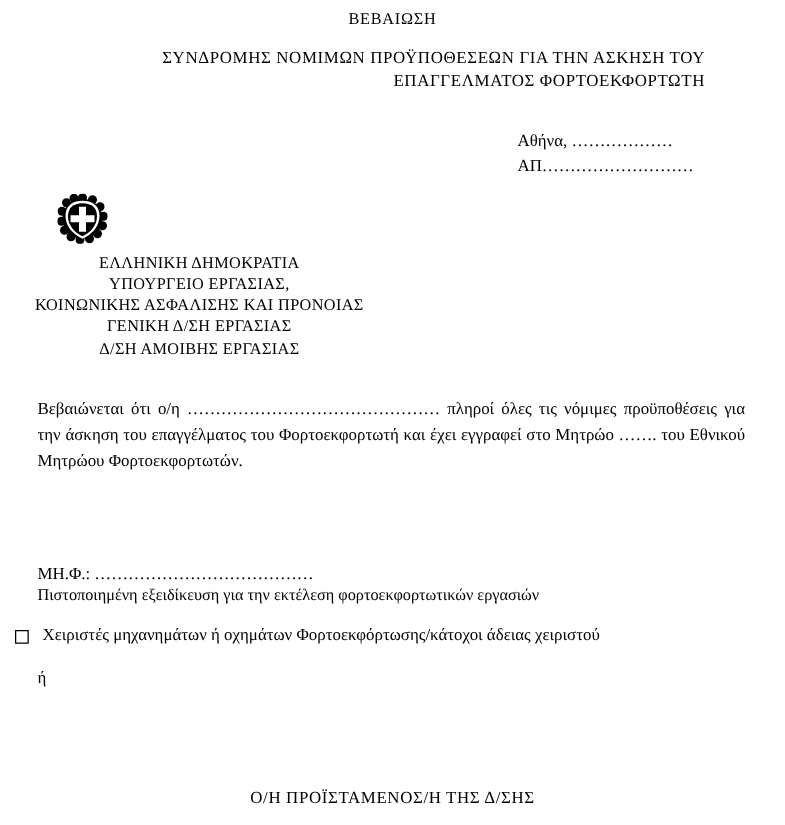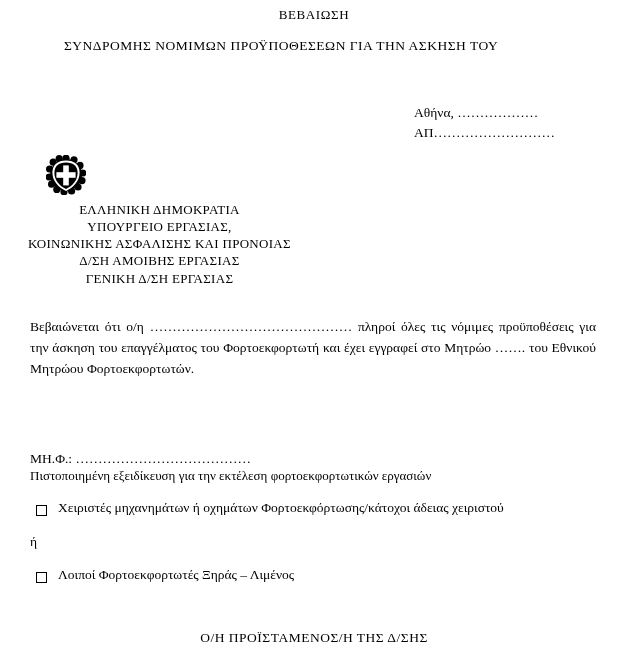--- a/index.html
+++ b/index.html
@@ -27,21 +27,21 @@
 
   
   .doc-title {
     text-align: center;
     font-size: 13px;
     letter-spacing: 0.6px;
     margin: 7px 0 0 0;
     line-height: 1.2;
   }
   .doc-subtitle {
-    text-align: left;
+    text-align: right;
     font-size: 13.5px;
     letter-spacing: 0.5px;
     line-height: 1.45;
     margin: 13px auto 0 auto;
     width: 500px;
   }
   .doc-subtitle .sub-line { display: block; }
 
   
   .place-block {
@@ -105,23 +105,23 @@
     position: absolute;
     left: 30px;
     top: 461px;
     font-size: 13px;
     white-space: nowrap;
   }
 
   
   .option {
     position: absolute;
-    left: 36px;
+    left: 12px;
     display: flex;
-    align-items: flex-end;
+    align-items: center;
     font-size: 13.5px;
     white-space: nowrap;
   }
   .option-1 { top: 493px; }
   .option-2 { top: 560px; }
 
   .checkbox {
     display: inline-block;
     width: 11px;
     height: 11px;
@@ -154,20 +154,21 @@
 </style>
 </head>
 <body>
 
 <div class="page">
 
   <div class="doc-title">ΒΕΒΑΙΩΣΗ</div>
 
   <div class="doc-subtitle">
     <span class="sub-line">ΣΥΝΔΡΟΜΗΣ ΝΟΜΙΜΩΝ ΠΡΟΫΠΟΘΕΣΕΩΝ ΓΙΑ ΤΗΝ ΑΣΚΗΣΗ ΤΟΥ</span>
+    <span class="sub-line">ΕΠΑΓΓΕΛΜΑΤΟΣ ΦΟΡΤΟΕΚΦΟΡΤΩΤΗ</span>
   </div>
 
   <div class="place-block">
     <span class="pb-line">Αθήνα, ………………</span>
     <span class="pb-line">ΑΠ………………………</span>
   </div>
 
   <div class="emblem-wrap">
     <svg class="emblem-svg" viewBox="0 0 100 100" xmlns="http://www.w3.org/2000/svg">
       <g fill="#000000">
@@ -195,38 +196,34 @@
 
       <rect x="43" y="26" width="14" height="50" fill="#ffffff"></rect>
       <rect x="26" y="43" width="48" height="14" fill="#ffffff"></rect>
     </svg>
   </div>
 
   <div class="ministry">
     <span class="min-line">ΕΛΛΗΝΙΚΗ ΔΗΜΟΚΡΑΤΙΑ</span>
     <span class="min-line">ΥΠΟΥΡΓΕΙΟ ΕΡΓΑΣΙΑΣ,</span>
     <span class="min-line">ΚΟΙΝΩΝΙΚΗΣ ΑΣΦΑΛΙΣΗΣ ΚΑΙ ΠΡΟΝΟΙΑΣ</span>
+    <span class="min-line">ΓΕΝΙΚΗ Δ/ΣΗ ΕΡΓΑΣΙΑΣ</span>
     <span class="min-line">Δ/ΣΗ ΑΜΟΙΒΗΣ ΕΡΓΑΣΙΑΣ</span>
-    <span class="min-line">ΓΕΝΙΚΗ Δ/ΣΗ ΕΡΓΑΣΙΑΣ</span>
   </div>
 
   <div class="body-para">Βεβαιώνεται ότι ο/η ……………………………………… πληροί όλες τις νόμιμες προϋποθέσεις για την άσκηση του επαγγέλματος του Φορτοεκφορτωτή και έχει εγγραφεί στο Μητρώο ……. του Εθνικού Μητρώου Φορτοεκφορτωτών.</div>
 
 
   <div class="registry-field">ΜΗ.Φ.: …………………………………</div>
 
   <div class="cert-heading">Πιστοποιημένη εξειδίκευση για την εκτέλεση φορτοεκφορτωτικών εργασιών</div>
 
   <div class="option option-1">
     <span class="checkbox"></span>
     <span class="option-label">Χειριστές μηχανημάτων ή οχημάτων Φορτοεκφόρτωσης/κάτοχοι άδειας χειριστού</span>
   </div>
 
   <div class="or-separator">ή</div>
 
-  <div class="option option-2">
-    <span class="checkbox"></span>
-    <span class="option-label">Λοιποί Φορτοεκφορτωτές Ξηράς – Λιμένος</span>
-  </div>
 
   <div class="signature-line">Ο/Η ΠΡΟΪΣΤΑΜΕΝΟΣ/Η ΤΗΣ Δ/ΣΗΣ</div>
 
 </div>
 
 </body></html>

